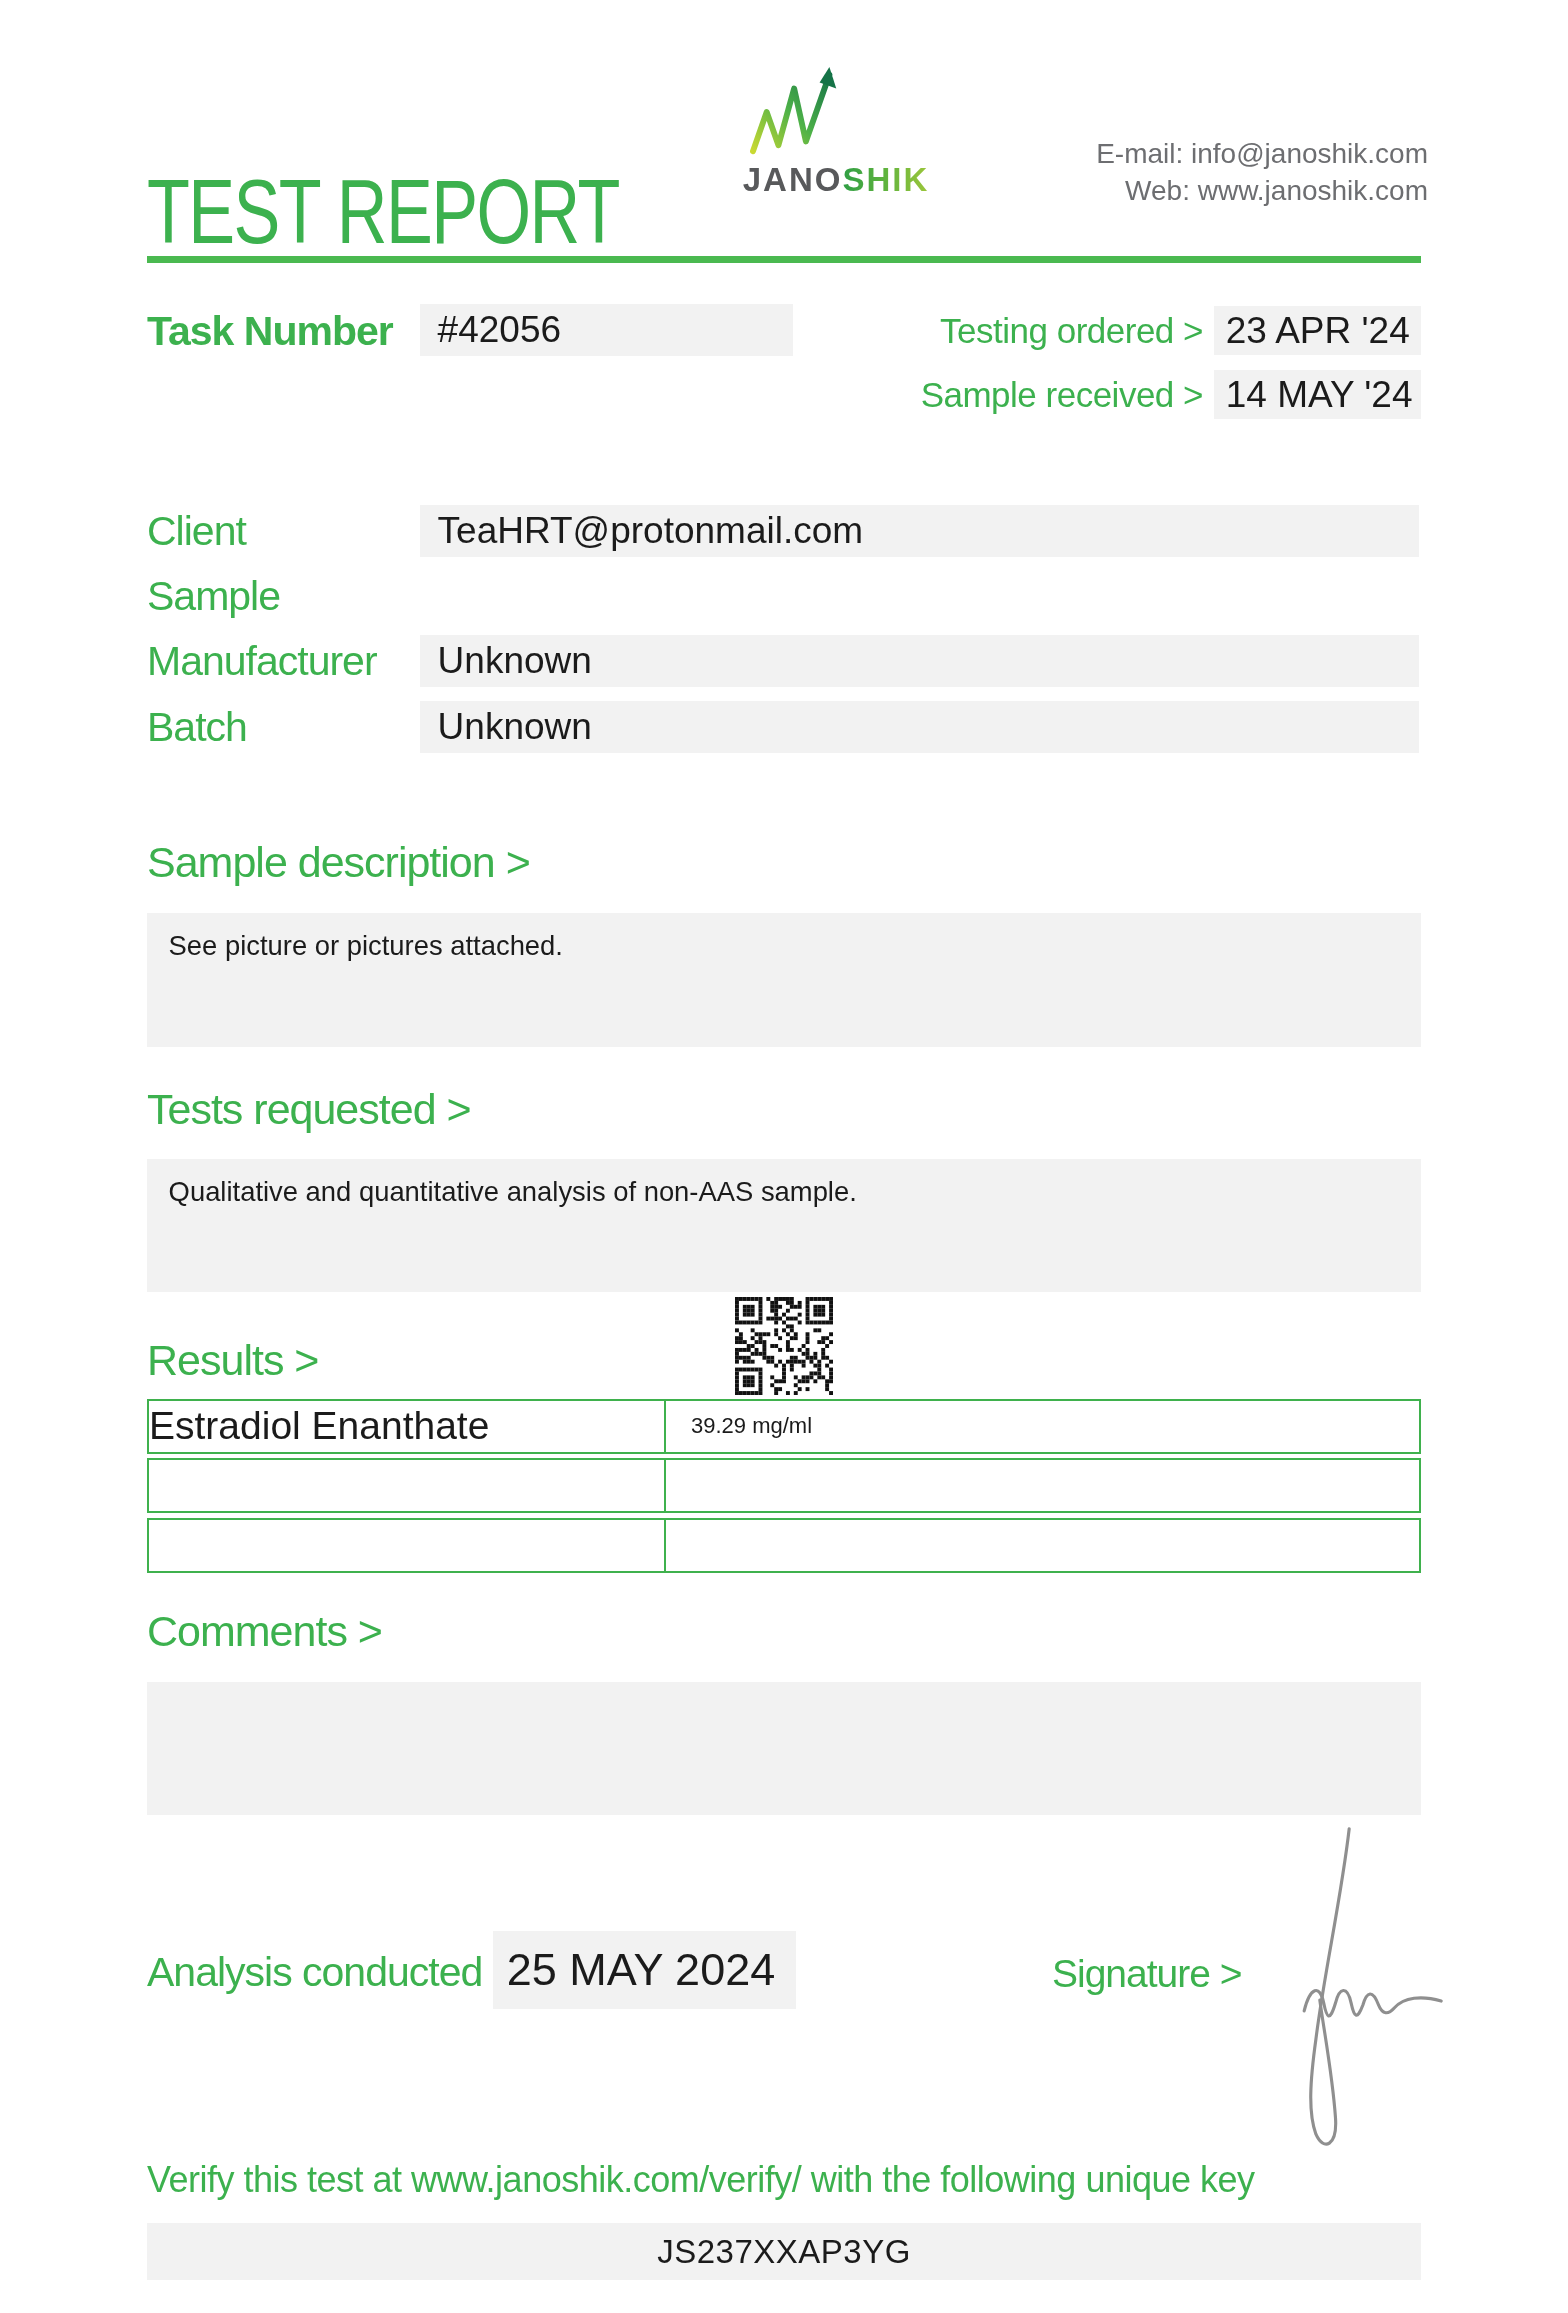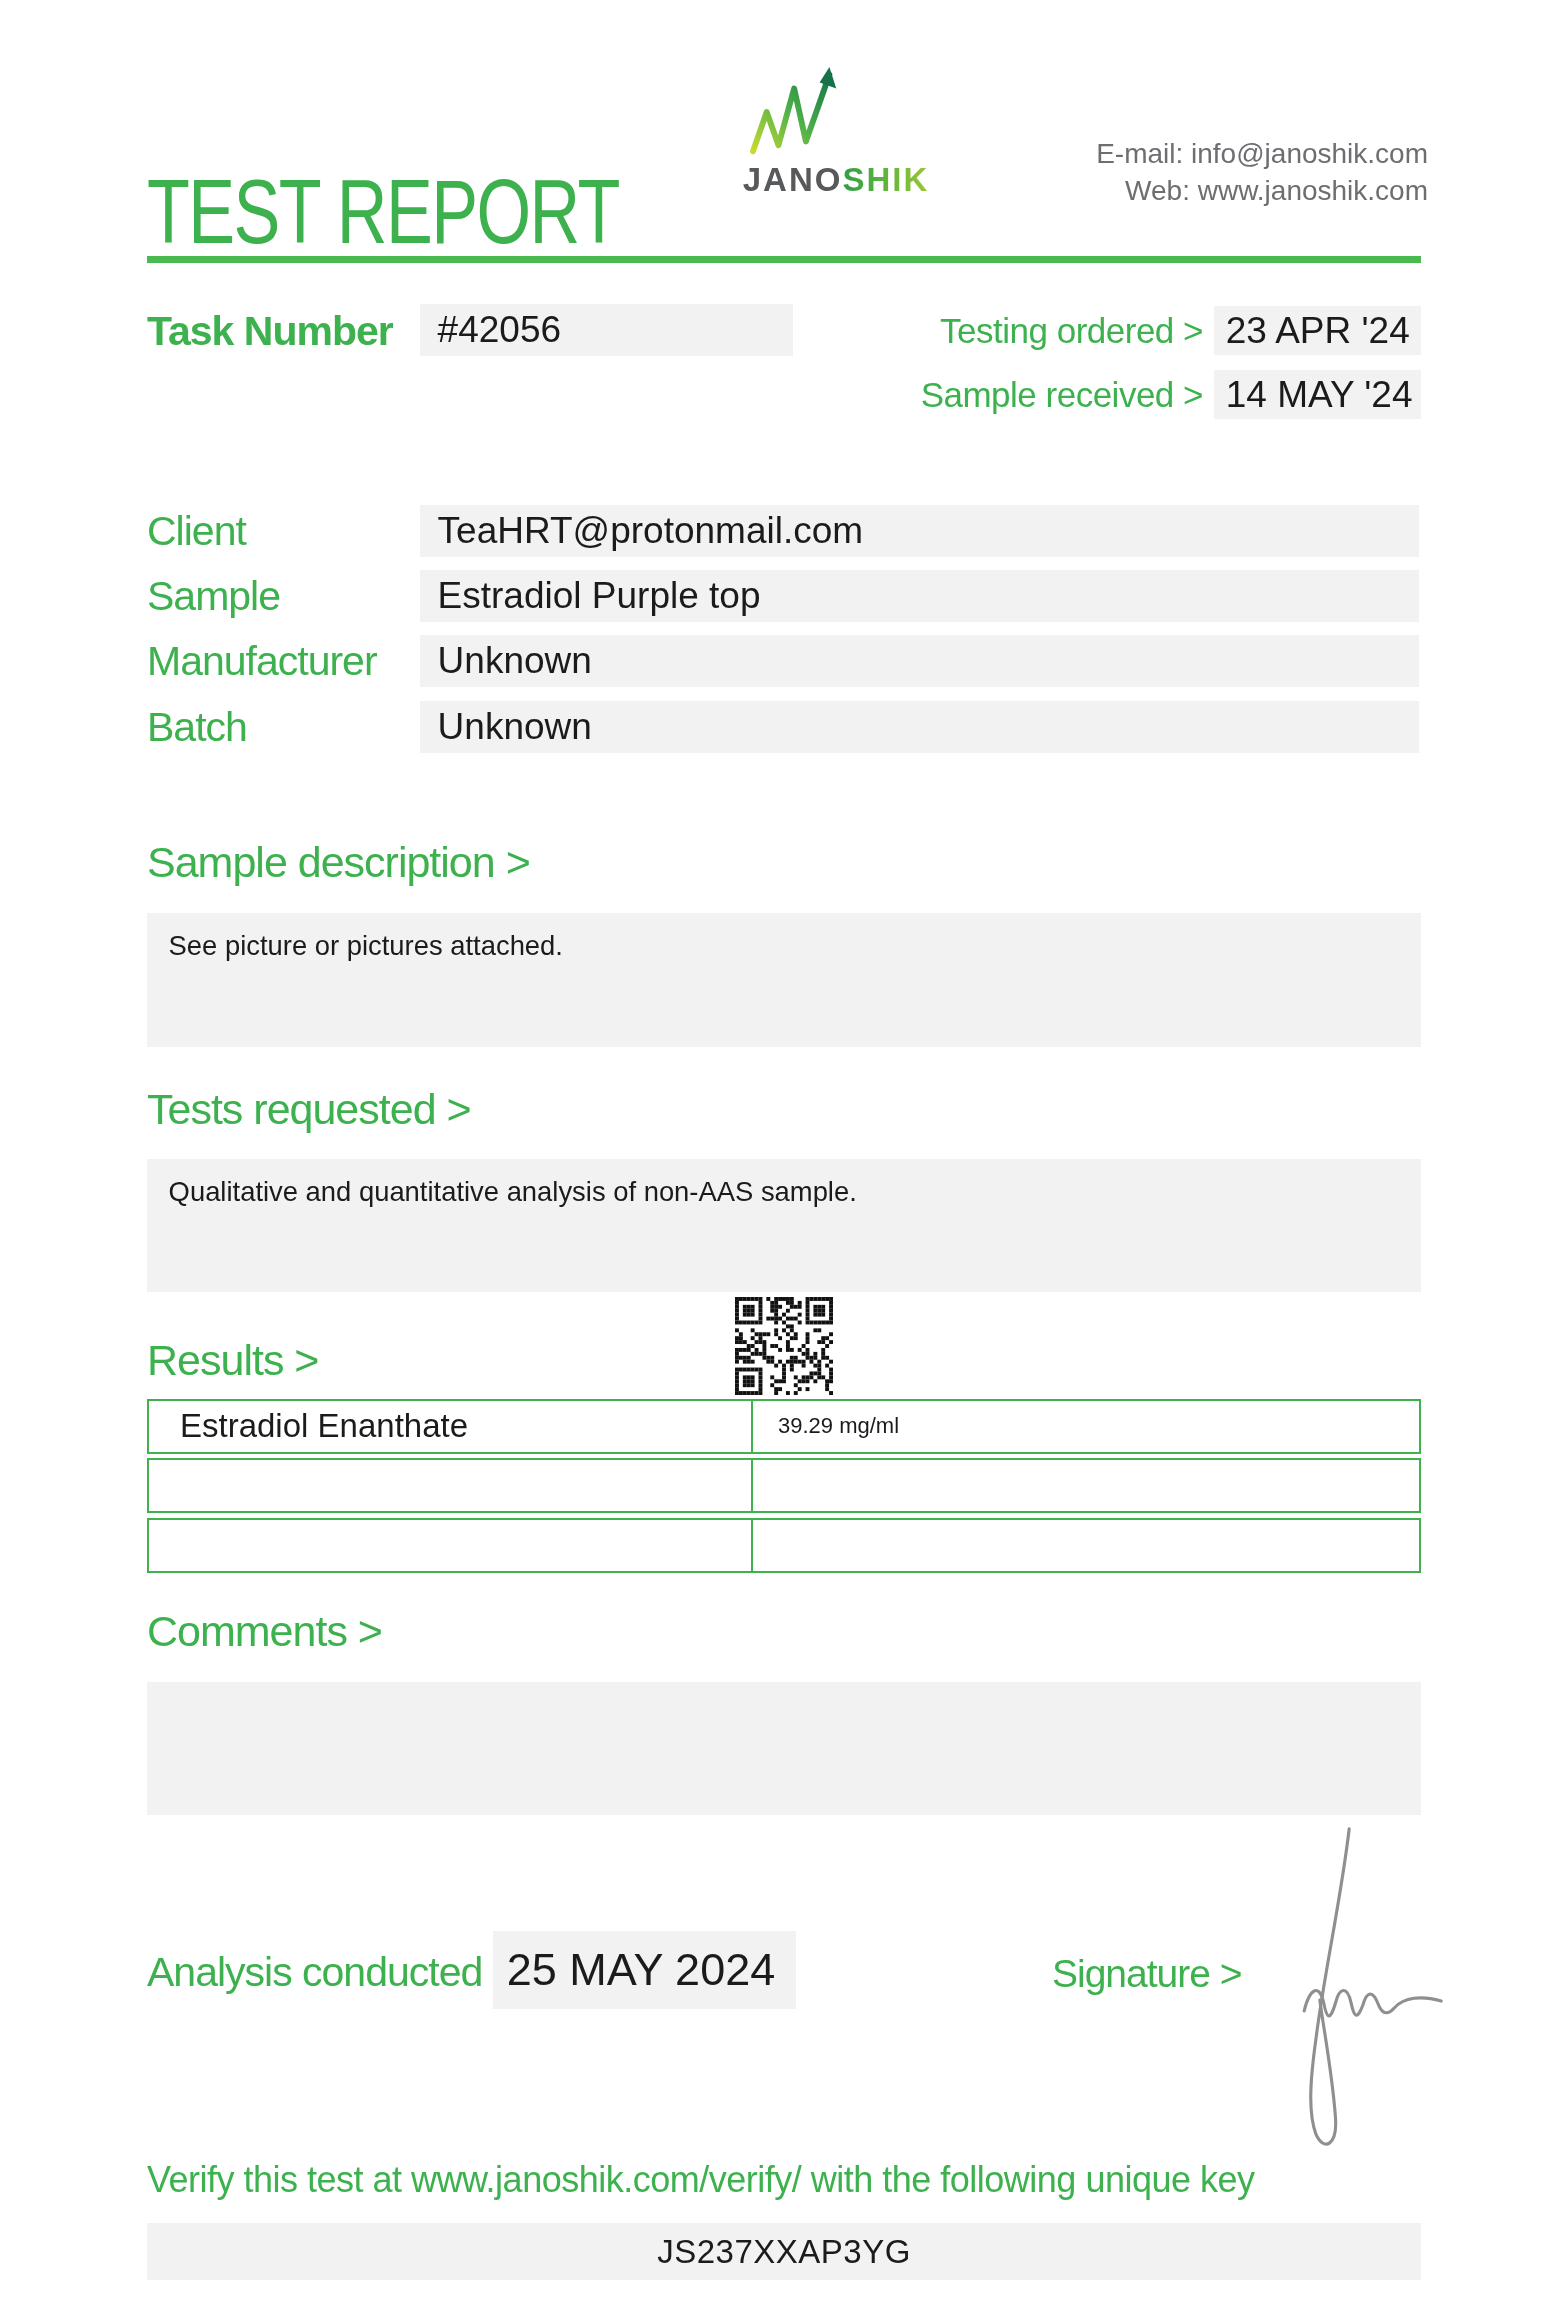--- a/index.html
+++ b/index.html
@@ -42,21 +42,21 @@
   
   .info-label{left:147px;font-size:41px;line-height:52px;letter-spacing:-1px;}
   .info-box{left:420px;width:999px;height:52px;font-size:37px;line-height:52px;padding-left:17.6px;box-sizing:border-box;}
 
   
   .sec-label{left:147px;font-size:43px;line-height:1;letter-spacing:-1px;}
   .sec-box{left:147px;width:1274px;box-sizing:border-box;padding:15.7px 21.6px;font-size:27.4px;line-height:33px;}
 
   
   .res-row{left:147px;width:1274px;height:55px;border:2.9px solid var(--border-green);box-sizing:border-box;display:flex;}
-  .res-cell-l{width:604px;border-right:2.9px solid var(--border-green);box-sizing:border-box;font-size:33px;line-height:49px;padding-left:31px;}
+  .res-cell-l{width:517px;border-right:2.9px solid var(--border-green);box-sizing:border-box;font-size:39px;line-height:49px;padding-left:0;}
   .res-cell-r{flex:1;font-size:22px;line-height:49px;padding-left:25px;}
   .qr{left:735px;top:1297px;width:98px;height:98px;}
 
   
   .an-label{left:147px;top:1945px;font-size:41px;line-height:55px;letter-spacing:-1px;}
   .an-box{left:493px;top:1931px;width:303px;height:78px;font-size:45px;line-height:78px;padding-left:13.7px;box-sizing:border-box;}
   .sig-label{left:1052px;top:1950px;font-size:39px;line-height:47px;letter-spacing:-1px;}
   .sig-svg{left:1255px;top:1819px;width:206px;height:372px;}
   .verify-line{left:147px;top:2158px;width:1274px;font-size:36px;line-height:1.2;letter-spacing:-0.5px;color:var(--green);}
   .key-bar{left:147px;top:2223px;width:1274px;height:57px;text-align:center;font-size:33px;line-height:57px;letter-spacing:0.5px;}
@@ -96,21 +96,20 @@
 
   <div class="abs date-label dl1 green nowrap">Testing ordered &gt;</div>
   <div class="abs date-box db1 graybox nowrap">23 APR '24</div>
   <div class="abs date-label dl2 green nowrap">Sample received &gt;</div>
   <div class="abs date-box db2 graybox nowrap">14 MAY '24</div>
 
   <div class="abs info-label green nowrap" style="top:505px">Client</div>
   <div class="abs info-box graybox nowrap" style="top:505px">TeaHRT@protonmail.com</div>
 
   <div class="abs info-label green nowrap" style="top:570px">Sample</div>
-  <div class="abs info-box graybox nowrap" style="top:570px">Estradiol Purple top</div>
 
   <div class="abs info-label green nowrap" style="top:635px">Manufacturer</div>
   <div class="abs info-box graybox nowrap" style="top:635px">Unknown</div>
 
   <div class="abs info-label green nowrap" style="top:701px">Batch</div>
   <div class="abs info-box graybox nowrap" style="top:701px">Unknown</div>
 
   <div class="abs sec-box graybox" style="top:913px;height:134px">
     <span>See picture or pictures attached.</span>
   </div>

